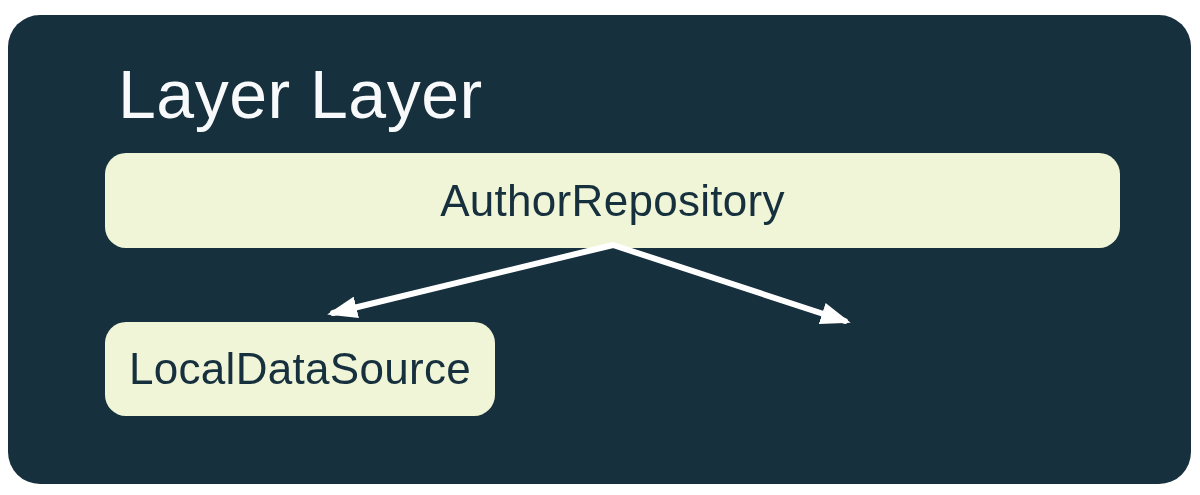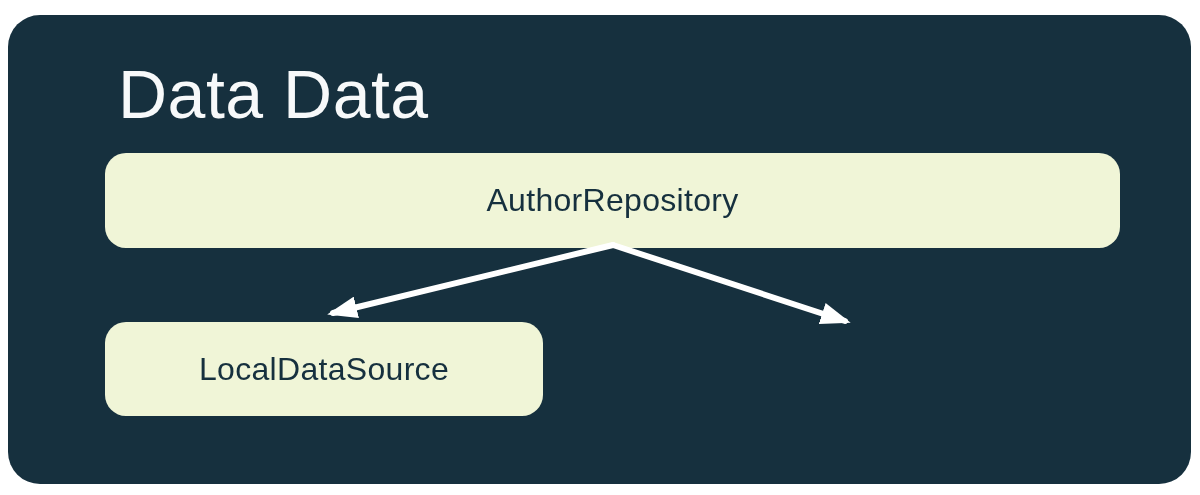--- a/index.html
+++ b/index.html
@@ -32,41 +32,41 @@
     white-space: nowrap;
   }
   .node {
     position: absolute;
     background: #F0F5D7;
     border-radius: 21px;
     display: flex;
     align-items: center;
     justify-content: center;
     color: #16303E;
-    font-size: 32px;
+    font-size: 44px;
     font-weight: 400;
     letter-spacing: 0.3px;
     white-space: nowrap;
   }
   .node-repository { left: 105px; top: 153px; width: 1015px; height: 95px; }
-  .node-local      { left: 105px; top: 322px; width: 438px;  height: 94px; }
+  .node-local      { left: 105px; top: 322px; width: 390px;  height: 94px; }
   .node-network    { left: 613px; top: 322px; width: 509px;  height: 94px; }
   .arrows {
     position: absolute;
     left: 0; top: 0;
     width: 1200px; height: 495px;
     pointer-events: none;
   }
 </style>
 </head>
 <body>
 
 <div class="stage">
   <div class="container">
-    <div class="title">Data Data</div>
+    <div class="title">Layer Layer</div>
   </div>
 
   <div class="node node-repository">
     <span>AuthorRepository</span>
   </div>
 
   <div class="node node-local">
     <span>LocalDataSource</span>
   </div>
 

